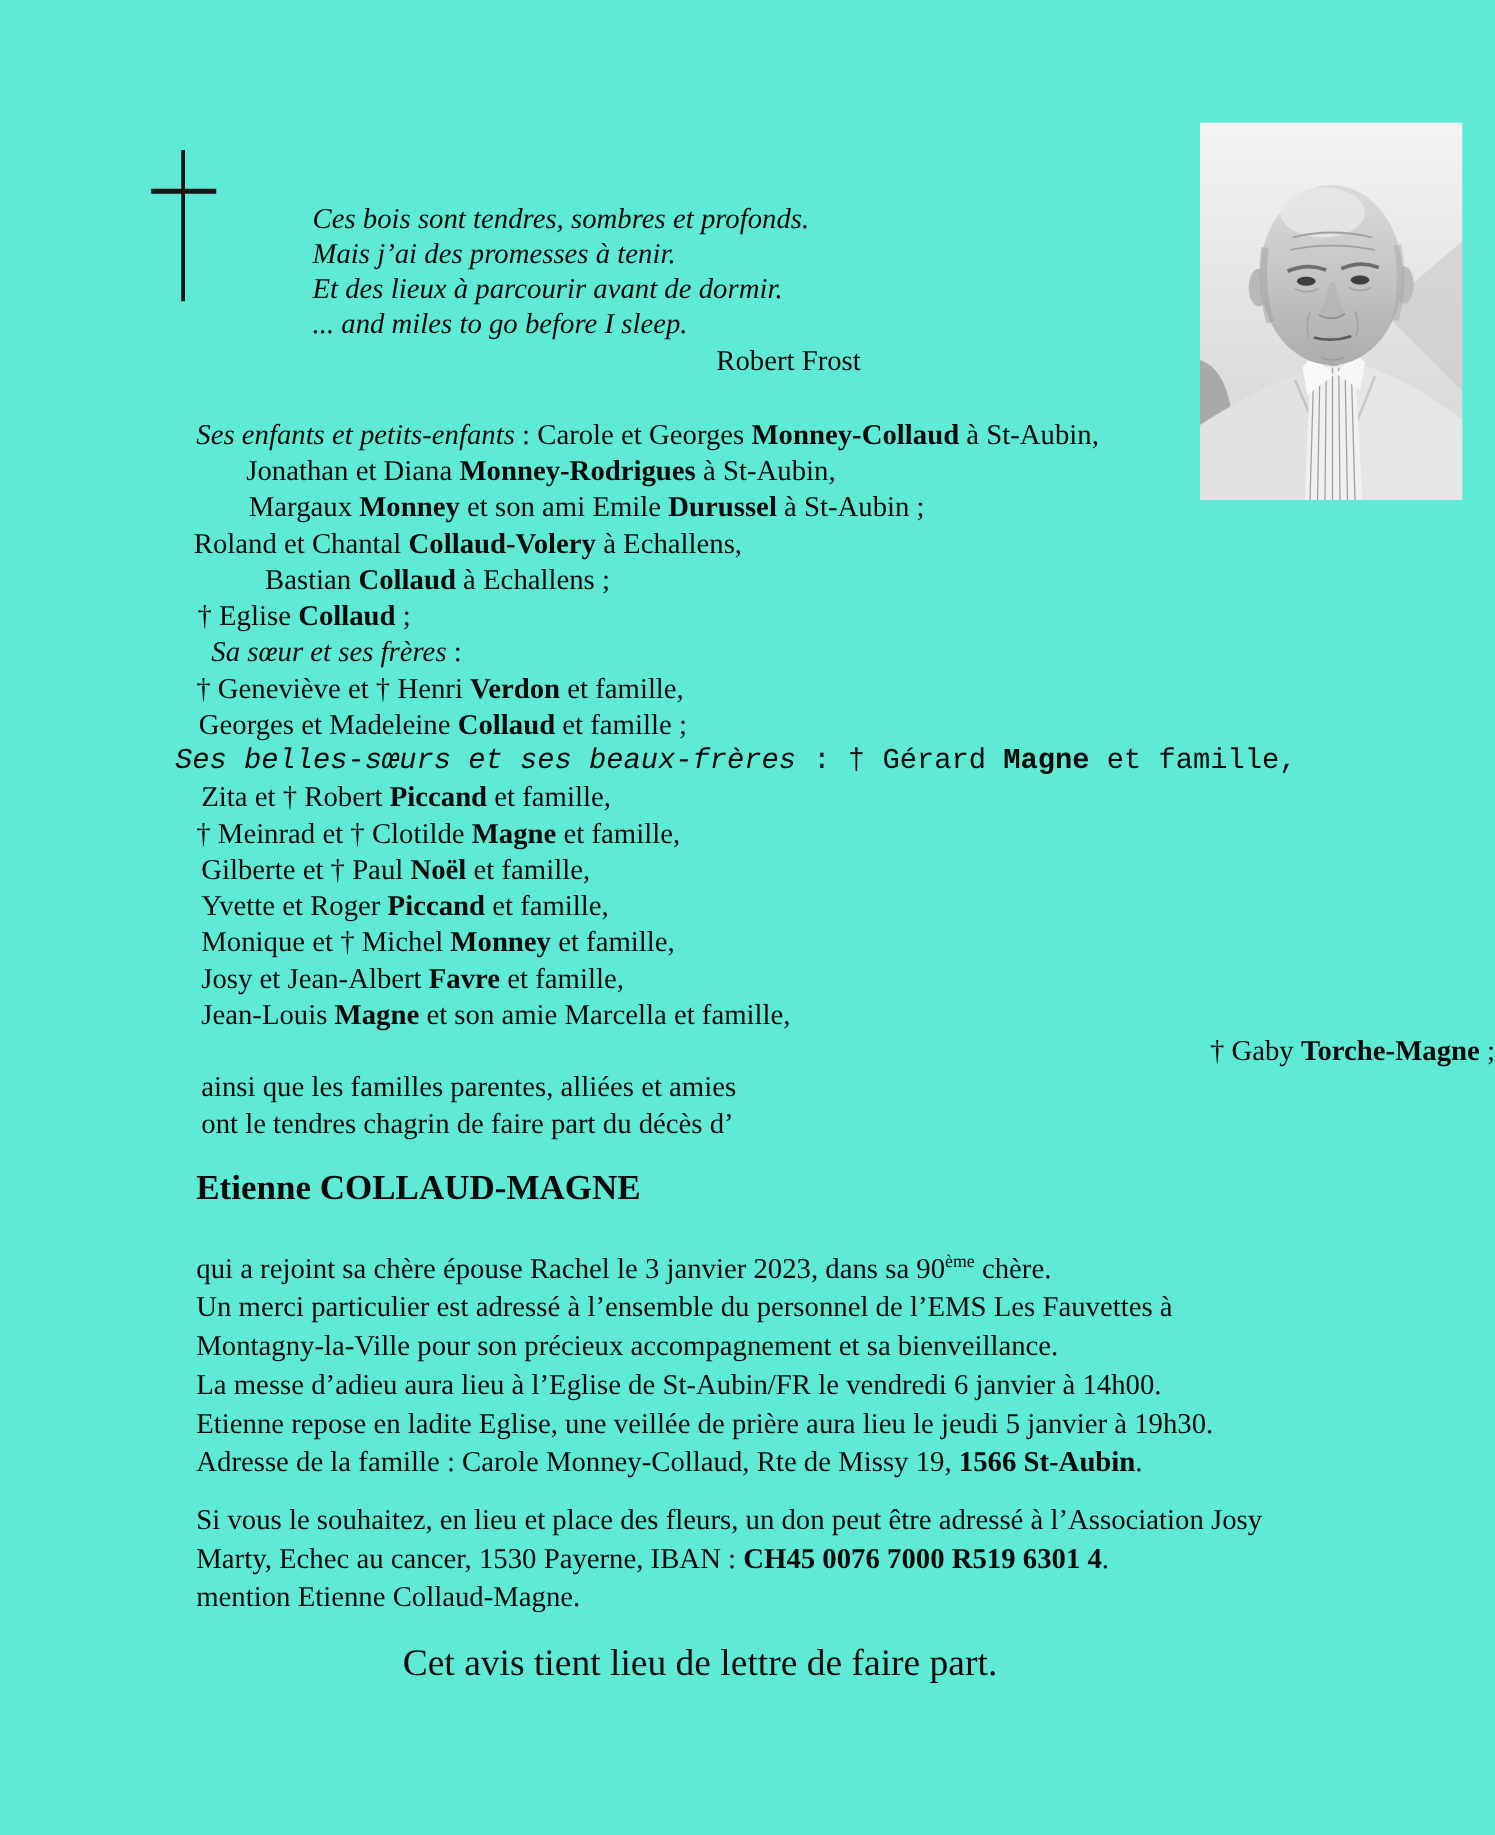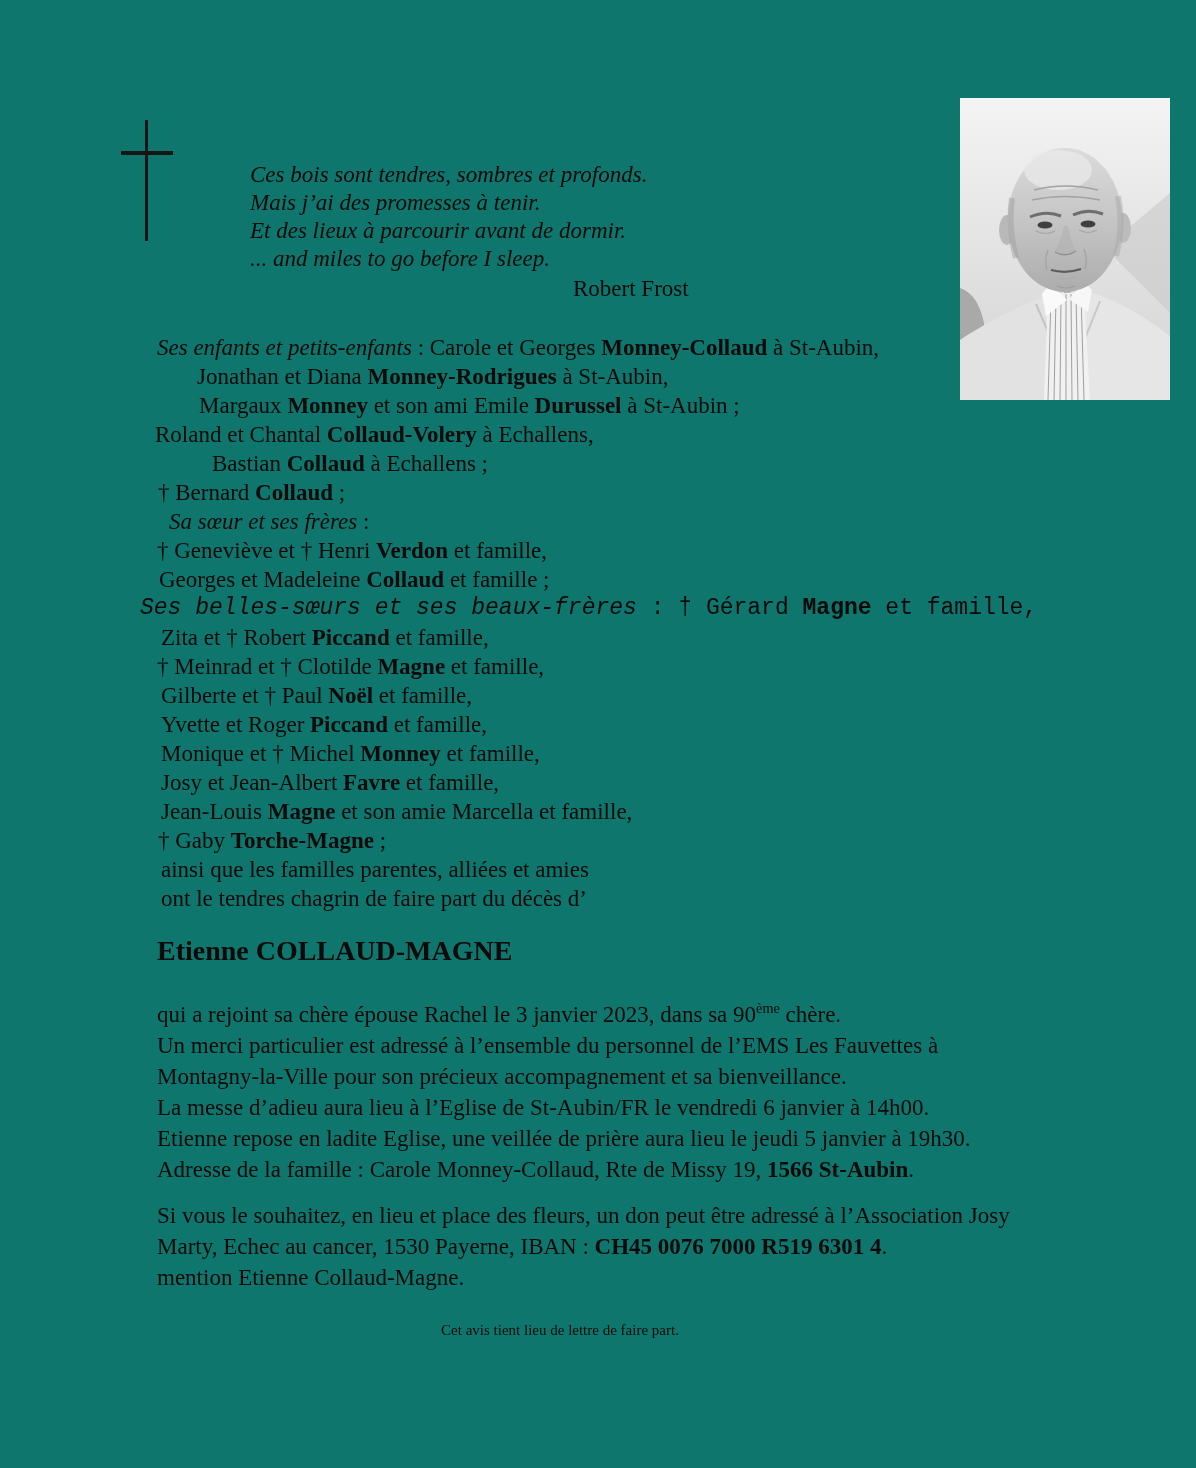--- a/index.html
+++ b/index.html
@@ -1,19 +1,19 @@
 <!DOCTYPE html>
 <html lang="fr"><head>
 <meta charset="utf-8">
 <style>
   html,body{margin:0;padding:0;background:#ffffff;}
   .page{
     position:relative;
     width:1196px;height:1468px;
-    background:#0f766e;
+    background:#5eead4;
     color:#0a0a0a;
     font-family:"Liberation Serif", serif;
     overflow:hidden;
   }
   
   .cross{position:absolute;left:121px;top:120px;width:52px;height:121px;}
   .cross .v{position:absolute;left:24px;top:0;width:3px;height:121px;background:#151515;}
   .cross .h{position:absolute;left:0;top:31px;width:52px;height:4px;background:#151515;}
   
   .photo{position:absolute;left:960px;top:98px;width:210px;height:302px;}
@@ -24,21 +24,21 @@
   
   .family{margin:30px 0 0 152px;font-size:23px;line-height:29px;}
   
   .title{margin:18px 0 0 157px;width:806px;text-align:left;
          font-size:28px;line-height:40px;font-weight:bold;}
   
   .para{margin-left:157px;font-size:23px;line-height:31px;}
   .para1{margin-top:28px;}
   .para2{margin-top:15px;}
   .closing{margin:22px 0 0 157px;width:806px;text-align:center;
-           font-size:15px;line-height:31px;}
+           font-size:30px;line-height:31px;}
   .tline{white-space:nowrap;}
   .seg-b{font-weight:bold;}
   .seg-i{font-style:italic;}
   sup{font-size:0.62em;vertical-align:super;line-height:0;}
 </style>
 </head>
 <body>
 
 <div class="page">
 
@@ -112,33 +112,33 @@
       <div class="tline">... and miles to go before I sleep.</div>
     </div>
   <div class="quote-attr">Robert Frost</div>
 
   <div class="family">
       <div class="tline" style="margin-left: 5px;"><span class="seg-i">Ses enfants et petits-enfants</span><span> : Carole et Georges </span><span class="seg-b">Monney-Collaud</span><span> à St-Aubin,</span></div>
       <div class="tline" style="margin-left: 45px;"><span>Jonathan et Diana </span><span class="seg-b">Monney-Rodrigues</span><span> à St-Aubin,</span></div>
       <div class="tline" style="margin-left: 47px;"><span>Margaux </span><span class="seg-b">Monney</span><span> et son ami Emile </span><span class="seg-b">Durussel</span><span> à St-Aubin ;</span></div>
       <div class="tline" style="margin-left: 3px;"><span>Roland et Chantal </span><span class="seg-b">Collaud-Volery</span><span> à Echallens,</span></div>
       <div class="tline" style="margin-left: 60px;"><span>Bastian </span><span class="seg-b">Collaud</span><span> à Echallens ;</span></div>
-      <div class="tline" style="margin-left: 6px;"><span>† Bernard </span><span class="seg-b">Collaud</span><span> ;</span></div>
+      <div class="tline" style="margin-left: 6px;"><span>† Eglise </span><span class="seg-b">Collaud</span><span> ;</span></div>
       <div class="tline" style="margin-left: 17px;"><span class="seg-i">Sa sœur et ses frères</span><span> :</span></div>
       <div class="tline" style="margin-left: 5px;"><span>† Geneviève et † Henri </span><span class="seg-b">Verdon</span><span> et famille,</span></div>
       <div class="tline" style="margin-left: 7px;"><span>Georges et Madeleine </span><span class="seg-b">Collaud</span><span> et famille ;</span></div>
       <div class="tline" style="margin-left: -12px; font-family: Liberation Mono, monospace;"><span class="seg-i">Ses belles-sœurs et ses beaux-frères</span><span> : † Gérard </span><span class="seg-b">Magne</span><span> et famille,</span></div>
       <div class="tline" style="margin-left: 9px;"><span>Zita et † Robert </span><span class="seg-b">Piccand</span><span> et famille,</span></div>
       <div class="tline" style="margin-left: 5px;"><span>† Meinrad et † Clotilde </span><span class="seg-b">Magne</span><span> et famille,</span></div>
       <div class="tline" style="margin-left: 9px;"><span>Gilberte et † Paul </span><span class="seg-b">Noël</span><span> et famille,</span></div>
       <div class="tline" style="margin-left: 9px;"><span>Yvette et Roger </span><span class="seg-b">Piccand</span><span> et famille,</span></div>
       <div class="tline" style="margin-left: 9px;"><span>Monique et † Michel </span><span class="seg-b">Monney</span><span> et famille,</span></div>
       <div class="tline" style="margin-left: 9px;"><span>Josy et Jean-Albert </span><span class="seg-b">Favre</span><span> et famille,</span></div>
       <div class="tline" style="margin-left: 9px;"><span>Jean-Louis </span><span class="seg-b">Magne</span><span> et son amie Marcella et famille,</span></div>
-      <div class="tline" style="margin-left: 6px;"><span>† Gaby </span><span class="seg-b">Torche-Magne</span><span> ;</span></div>
+      <div class="tline" style="margin-left: 6px; text-align: right;"><span>† Gaby </span><span class="seg-b">Torche-Magne</span><span> ;</span></div>
       <div class="tline" style="margin-left: 9px;"><span>ainsi que les familles parentes, alliées et amies</span></div>
       <div class="tline" style="margin-left: 9px;"><span>ont le tendres chagrin de faire part du décès d’</span></div>
     </div>
 
   <div class="title">Etienne COLLAUD-MAGNE</div>
 
   <div class="para para1">
       <div class="tline"><span>qui a rejoint sa chère épouse Rachel le 3 janvier 2023, dans sa 90</span><sup>ème</sup><span> chère.</span></div>
       <div class="tline"><span>Un merci particulier est adressé à l’ensemble du personnel de l’EMS Les Fauvettes à</span></div>
       <div class="tline"><span>Montagny-la-Ville pour son précieux accompagnement et sa bienveillance.</span></div>

